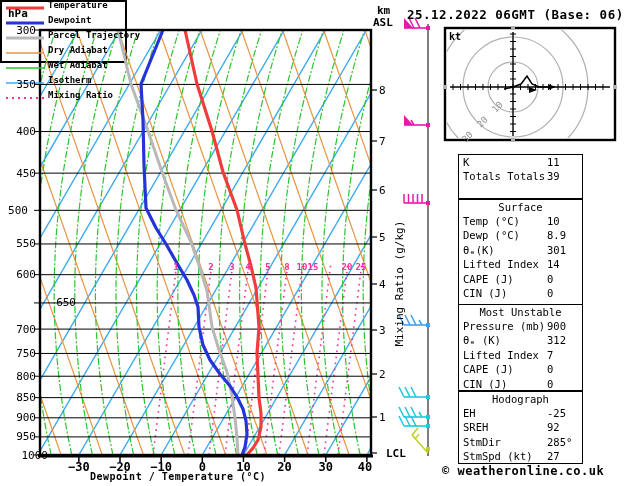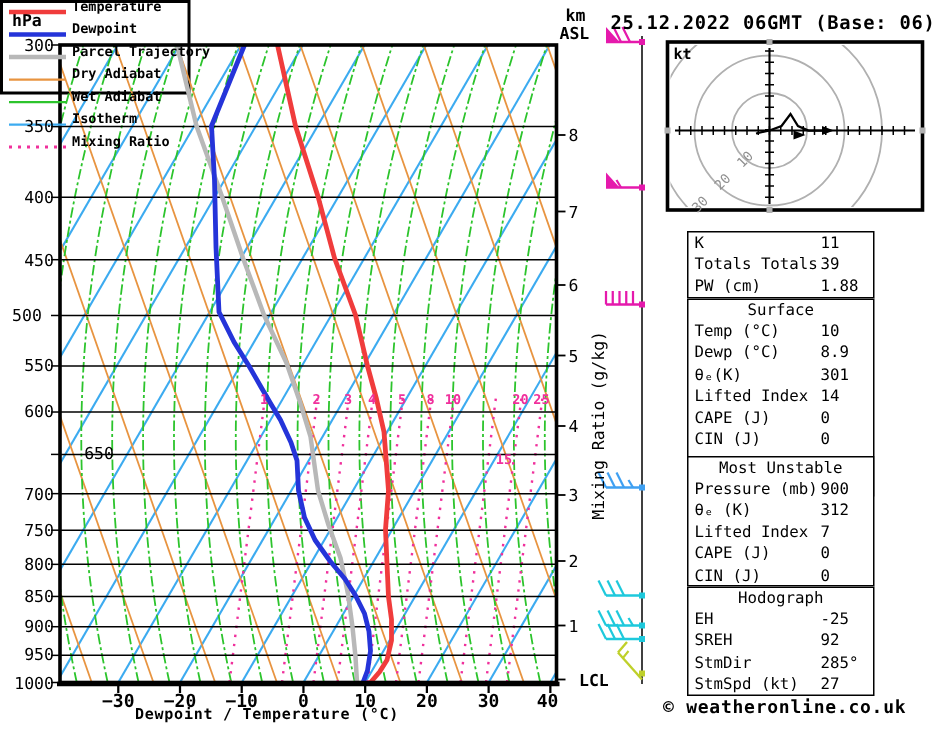--- a/index.html
+++ b/index.html
@@ -334,21 +334,21 @@
       <div class="ptick" style="left: 0px; top: 204.82px; text-align: center;">500</div>
       <div class="ptick" style="left: 0px; top: 238.465px;">550</div>
       <div class="ptick" style="left: 0px; top: 269.18px;">600</div>
       <div class="ptick" style="left: 0px; top: 297.434px; margin-left: 40px;">650</div>
       <div class="ptick" style="left: 0px; top: 323.594px; text-align: right;">700</div>
       <div class="ptick" style="left: 0px; top: 347.949px;">750</div>
       <div class="ptick" style="left: 0px; top: 370.731px;">800</div>
       <div class="ptick" style="left: 0px; top: 392.131px;">850</div>
       <div class="ptick" style="left: 0px; top: 412.308px;">900</div>
       <div class="ptick" style="left: 0px; top: 431.394px;">950</div>
-      <div class="ptick" style="left: 0px; top: 449.5px;">1000</div>
+      <div class="ptick" style="left: 0px; top: 449.5px; padding-left: 12px;">1000</div>
     </div>
 <div id="xtick-labels">
       <div class="xtick" style="left: 58.85px; top: 461px;">−30</div>
       <div class="xtick" style="left: 100px; top: 461px;">−20</div>
       <div class="xtick" style="left: 141.15px; top: 461px;">−10</div>
       <div class="xtick" style="left: 182.3px; top: 461px;">0</div>
       <div class="xtick" style="left: 223.45px; top: 461px;">10</div>
       <div class="xtick" style="left: 264.6px; top: 461px;">20</div>
       <div class="xtick" style="left: 305.75px; top: 461px;">30</div>
       <div class="xtick" style="left: 345px; top: 461px;">40</div>
@@ -367,21 +367,21 @@
 <div class="lbl" id="lcl">LCL</div>
 <div class="lbl" id="mixlabel">Mixing Ratio (g/kg)</div>
 <div id="mix-numbers">
       <div class="mixnum" style="left: 168px; top: 263px; color: rgb(240, 48, 156);">1</div>
       <div class="mixnum" style="left: 203px; top: 263px; color: rgb(240, 48, 156);">2</div>
       <div class="mixnum" style="left: 224px; top: 263px; color: rgb(240, 48, 156);">3</div>
       <div class="mixnum" style="left: 240px; top: 263px; color: rgb(240, 48, 156);">4</div>
       <div class="mixnum" style="left: 260px; top: 263px; color: rgb(240, 48, 156);">5</div>
       <div class="mixnum" style="left: 279px; top: 263px; color: rgb(240, 48, 156);">8</div>
       <div class="mixnum" style="left: 294px; top: 263px; color: rgb(240, 48, 156);">10</div>
-      <div class="mixnum" style="left: 328px; top: 263px; color: rgb(240, 48, 156); margin-top: 40px;">15</div>
+      <div class="mixnum" style="left: 305px; top: 263px; color: rgb(240, 48, 156);">15</div>
       <div class="mixnum" style="left: 339px; top: 263px; color: rgb(240, 48, 156);">20</div>
       <div class="mixnum" style="left: 353px; top: 263px; color: rgb(240, 48, 156);">25</div>
     </div>
 
 <div class="lbl" id="kt">kt</div>
 <div id="ring-labels">
       <div class="ringlbl" style="left: 492px; top: 102px;">10</div>
       <div class="ringlbl" style="left: 477px; top: 117px;">20</div>
       <div class="ringlbl" style="left: 462px; top: 132px;">30</div>
     </div>
@@ -389,24 +389,20 @@
 <div id="panels">
       <div class="panel" style="top: 154px; height: 45px;">
         <div class="prow">
           <div class="plab">K</div>
           <div class="pval">11</div>
         </div>
         <div class="prow">
           <div class="plab">Totals Totals</div>
           <div class="pval">39</div>
         </div>
-        <div class="prow">
-          <div class="plab">PW (cm)</div>
-          <div class="pval">1.88</div>
-        </div>
       </div>
       <div class="panel" style="top: 199px; height: 132px;">
         <div class="ptitle">Surface</div>
         <div class="prow">
           <div class="plab">Temp (°C)</div>
           <div class="pval">10</div>
         </div>
         <div class="prow">
           <div class="plab">Dewp (°C)</div>
           <div class="pval">8.9</div>

